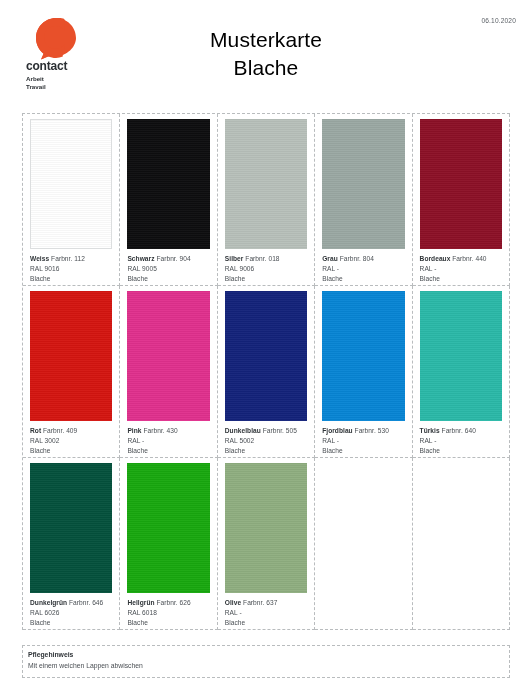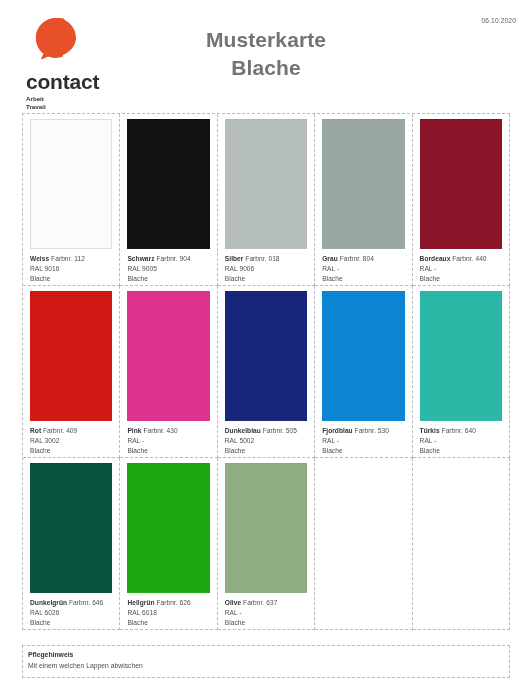--- a/index.html
+++ b/index.html
@@ -35,22 +35,22 @@
   #logo-mark {
     position: relative;
     width: 44px;
     height: 44px;
     margin-left: 8px;
   }
 
   #logo-mark svg { display: block; }
 
   #logo-word {
-    margin-top: 11px;
-    font-size: 21px;
+    margin-top: 0;
+    font-size: 12px;
     font-weight: bold;
     color: #2b2f33;
     letter-spacing: -0.2px;
     line-height: 1.05;
   }
 
   #logo-sub {
     margin-top: 2px;
     font-size: 6.2px;
     font-weight: bold;
@@ -61,22 +61,22 @@
   #title-block {
     position: absolute;
     left: 0;
     right: 0;
     top: 26px;
     text-align: center;
   }
 
   .title-line {
     font-size: 21px;
-    font-weight: bold;
-    color: #737373;
+    font-weight: normal;
+    color: #000000;
     line-height: 1.32;
     letter-spacing: 0.1px;
   }
 
   #doc-date {
     position: absolute;
     right: 16px;
     top: 17px;
     font-size: 6.6px;
     color: #5b6066;

